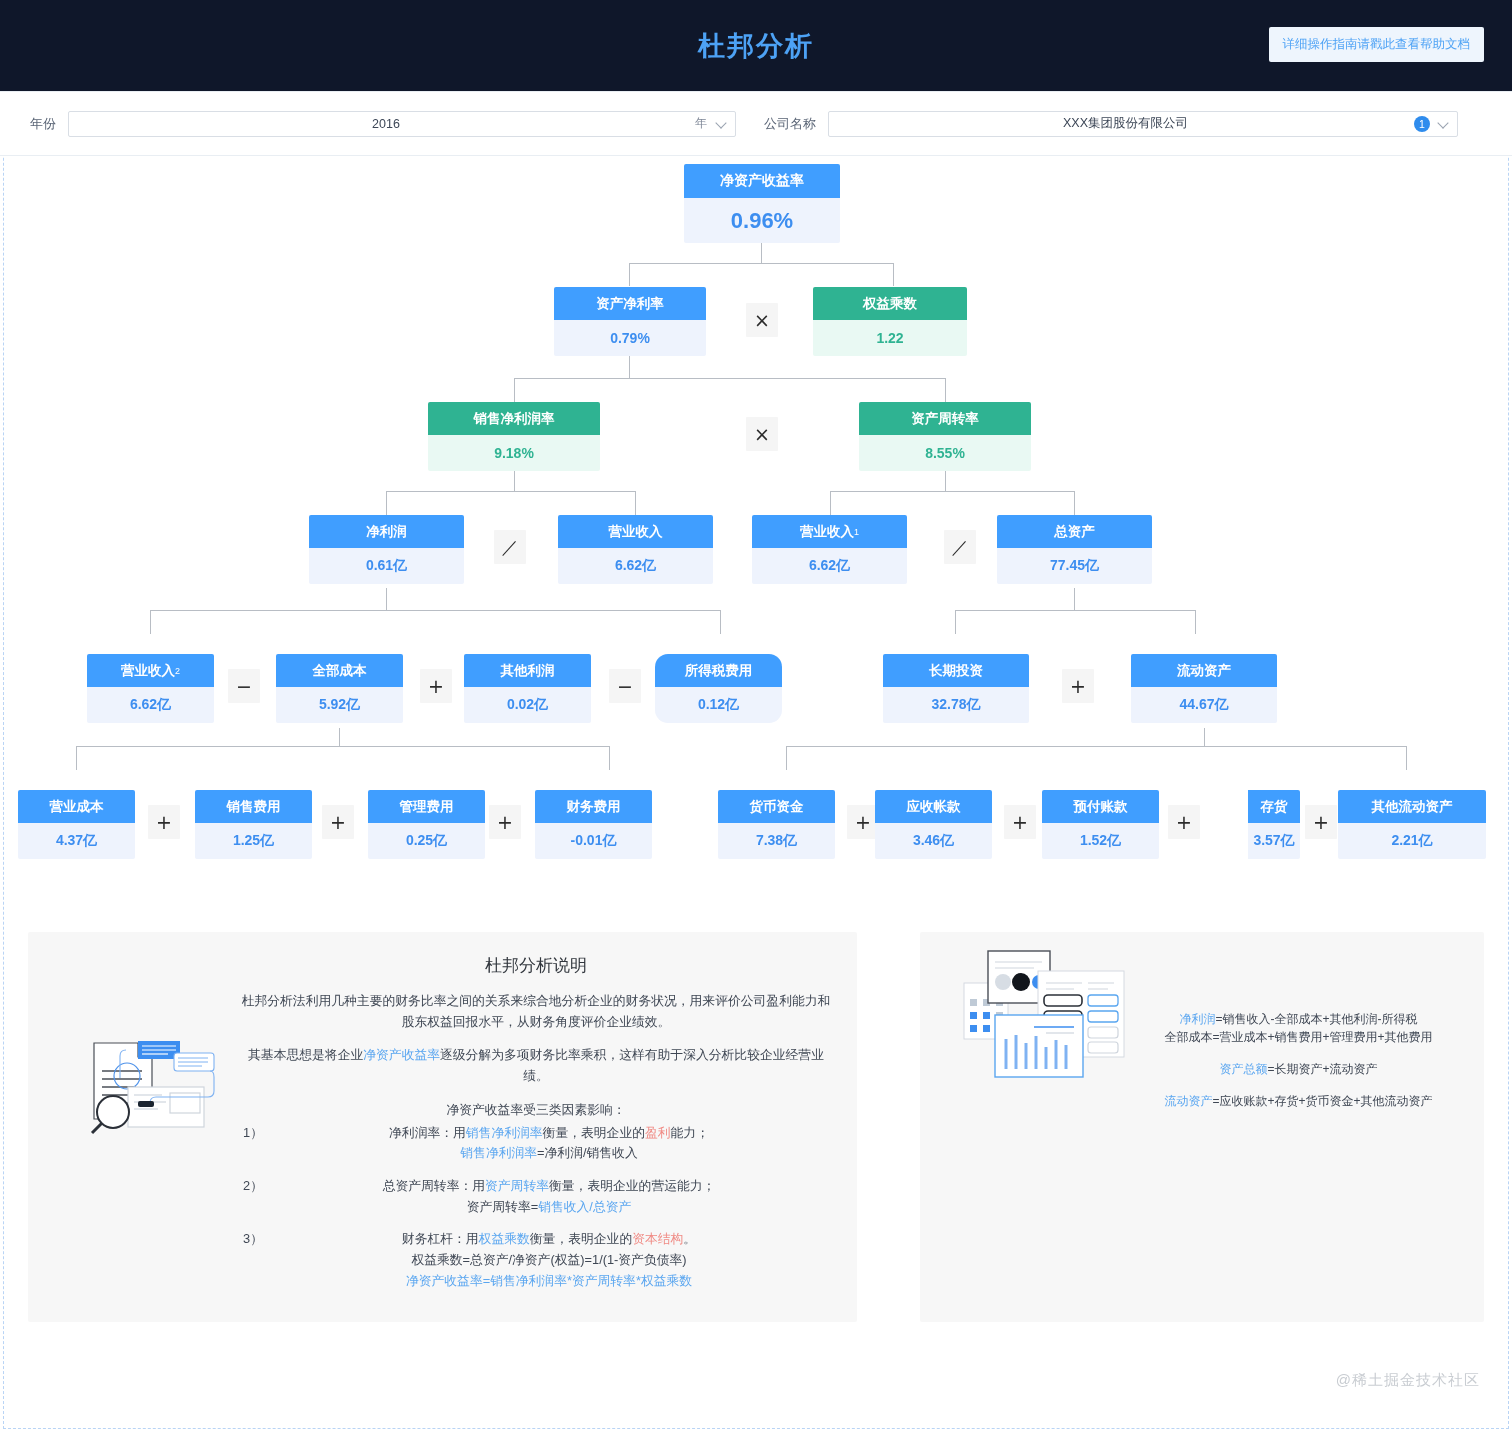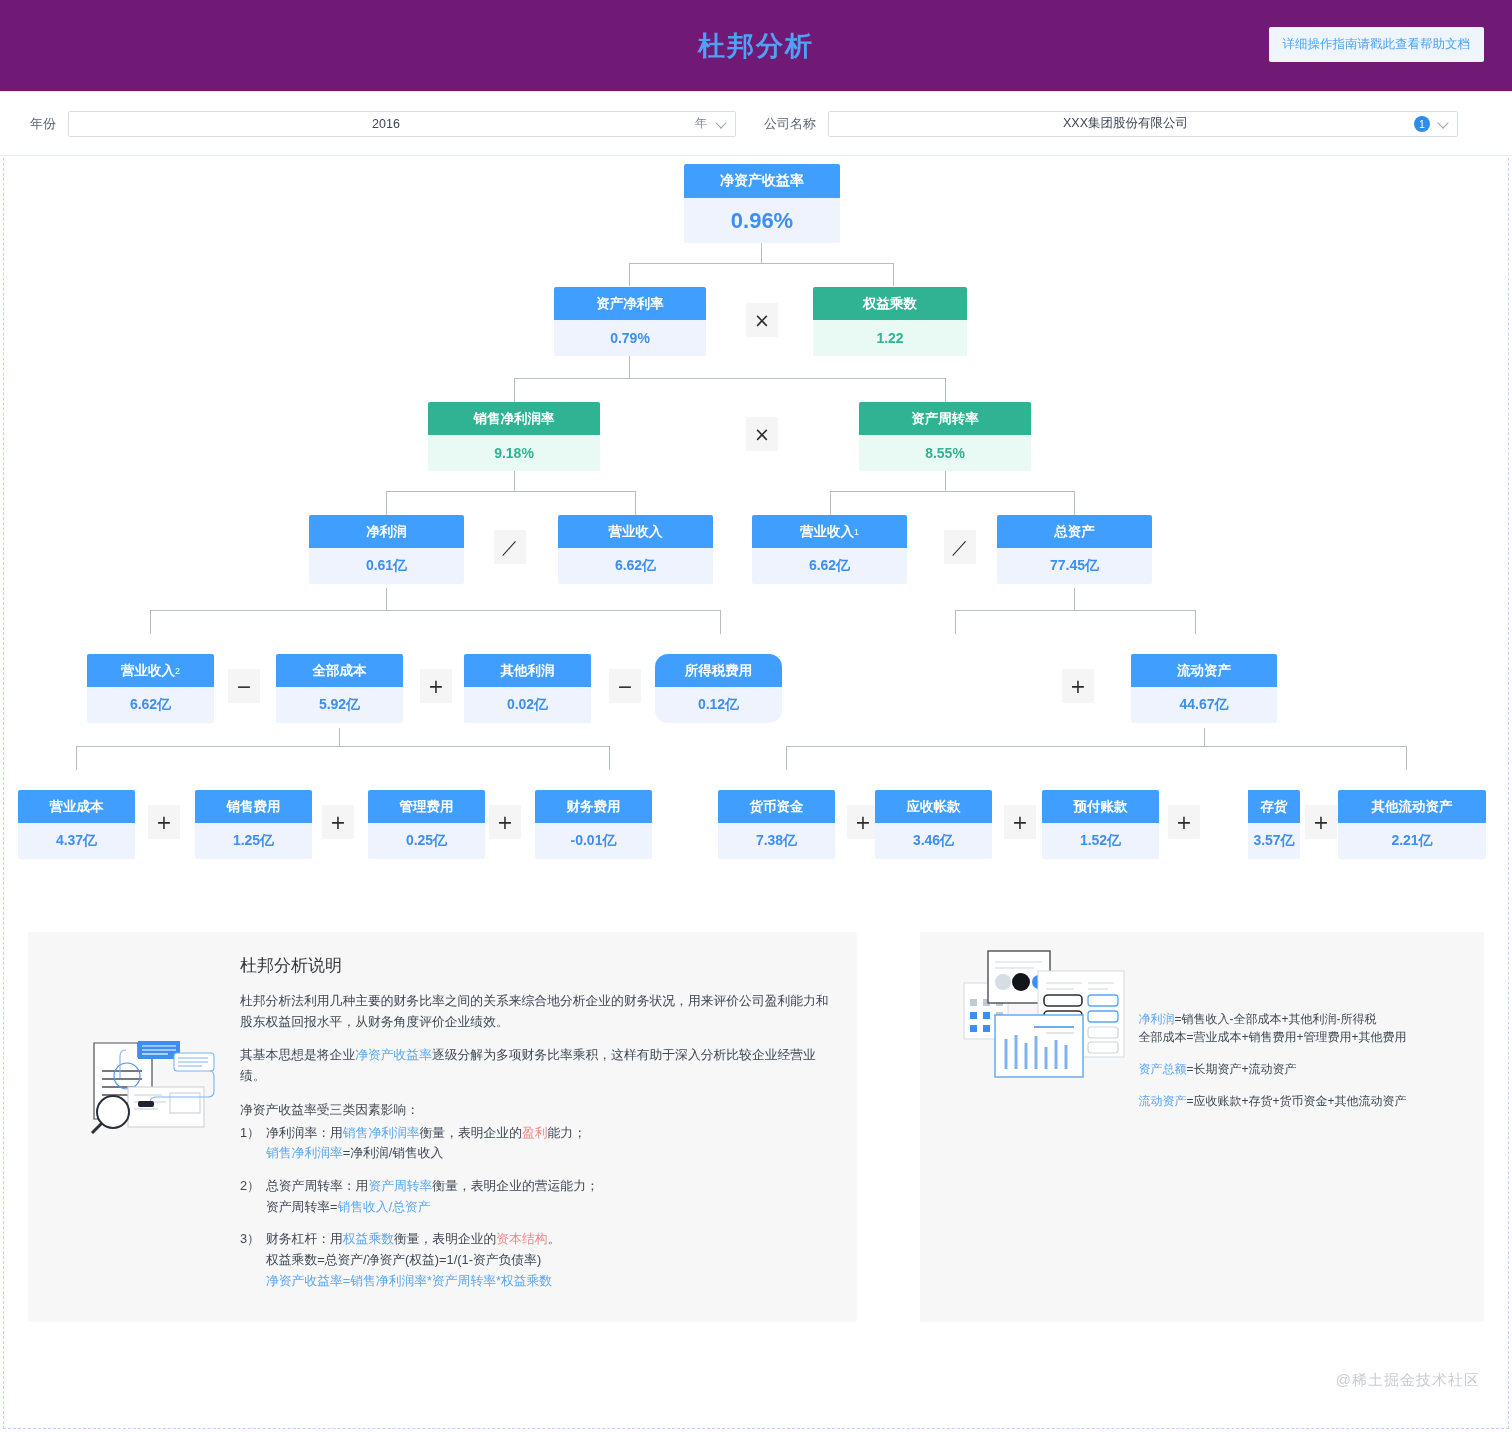--- a/index.html
+++ b/index.html
@@ -24,21 +24,21 @@
     width: 1506px; height: 1426px;
     border: 1px dashed #b9d4f5;
     pointer-events: none;
   }
 
   
   .header {
     position: relative;
     height: 92px;
     border-bottom: 1px solid #e9eef3;
-    background: #701a75;
+    background: #0f172a;
   }
   .header-title {
     position: absolute;
     left: 0; right: 0; top: 28px;
     text-align: center;
     font-size: 27px;
     font-weight: bold;
     color: #4da2f5;
     letter-spacing: 2px;
   }
@@ -175,20 +175,21 @@
   .ln.h { height: 1px; }
   .ln.v { width: 1px; }
 
   
   .panels {
     position: relative;
     padding: 0 28px;
     display: flex;
     gap: 63px;
     margin-top: 6px;
+    text-align: center;
   }
   .panel {
     background: #f7f7f7;
     border-radius: 2px;
     position: relative;
   }
   .panel-left { width: 836px; height: 390px; }
   .panel-right { width: 568px; height: 390px; }
 
   .illus { position: absolute; }
@@ -371,20 +372,24 @@
     <div class="node blue" style="left:464px; top:498px; width:127px;">
       <div class="n-head">其他利润</div>
       <div class="n-val">0.02亿</div>
     </div>
     <div class="op" style="left:609px; top:513px;">−</div>
     <div class="node blue" style="left:655px; top:498px; width:127px;border-radius:13px;">
       <div class="n-head">所得税费用</div>
       <div class="n-val">0.12亿</div>
     </div>
 
+    <div class="node blue" style="left:883px; top:498px; width:146px;">
+      <div class="n-head">长期投资</div>
+      <div class="n-val">32.78亿</div>
+    </div>
     <div class="op" style="left:1062px; top:513px;">+</div>
     <div class="node blue" style="left:1131px; top:498px; width:146px;">
       <div class="n-head">流动资产</div>
       <div class="n-val">44.67亿</div>
     </div>
 
     <div class="ln v" style="left:339px; top:572px; height:18px;"></div>
     <div class="ln h" style="left:76px; top:590px; width:533px;"></div>
     <div class="ln v" style="left:76px; top:590px; height:24px;"></div>
     <div class="ln v" style="left:609px; top:590px; height:24px;"></div>

